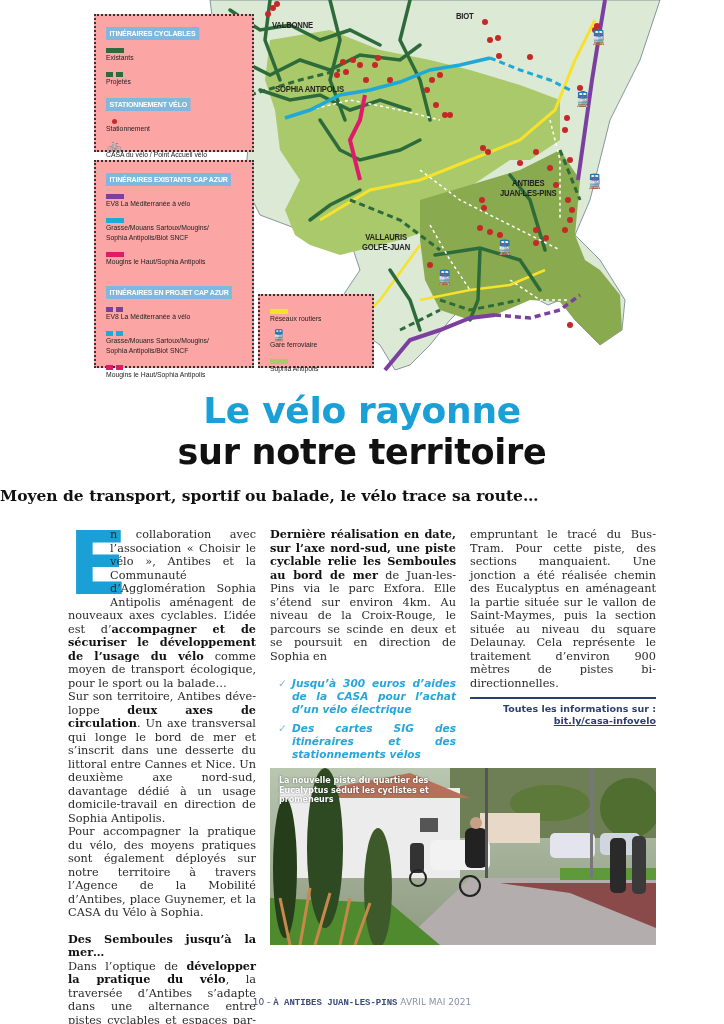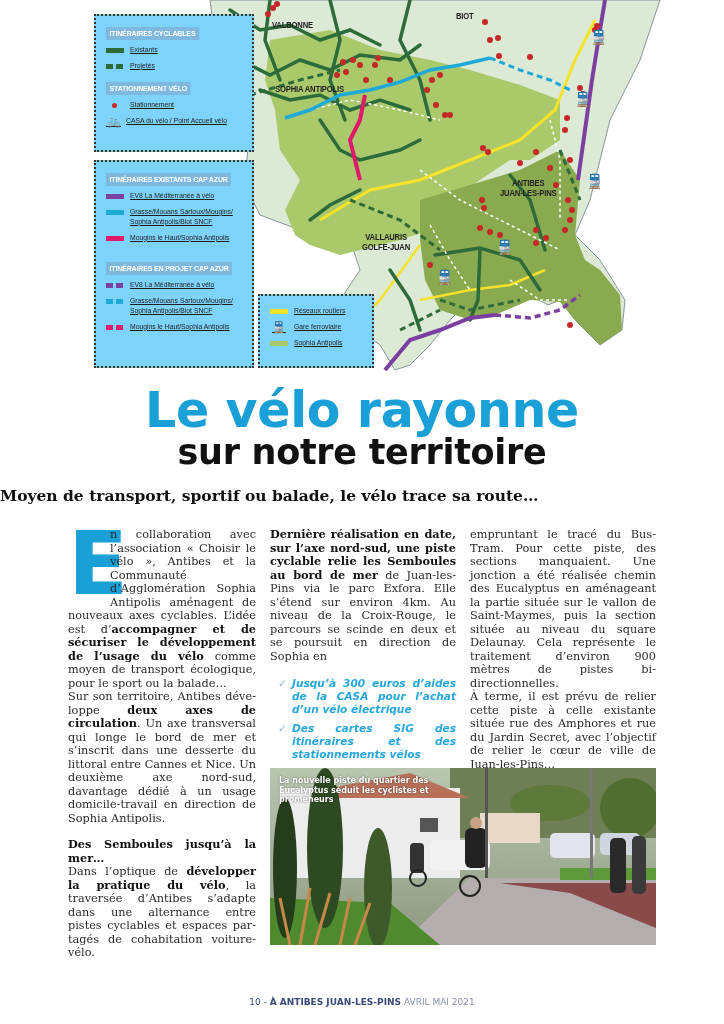--- a/index.html
+++ b/index.html
@@ -4,33 +4,33 @@
   <style>
     * { box-sizing: border-box; margin: 0; padding: 0; }
     html, body { width: 724px; height: 1024px; background: #ffffff; overflow: hidden; }
     body { position: relative; font-family: "DejaVu Serif", serif; color: #1e1e1e; }
 
     
     .map { position: absolute; left: 0; top: 0; width: 724px; height: 372px; }
     .map svg { position: absolute; left: 0; top: 0; }
     .map-label { position: absolute; font-family: "Liberation Sans", sans-serif; font-size: 9px; font-weight: bold; color: #222; letter-spacing: -0.2px; line-height: 10px; text-align: center; transform: scaleX(0.85); transform-origin: left top; }
 
-    .legend-box { position: absolute; background: #7dd3fc; border: 2px dotted #333; padding: 6px 10px; font-family: "Liberation Sans", sans-serif; text-decoration: underline; }
+    .legend-box { position: absolute; background: #fca5a5; border: 2px dotted #333; padding: 6px 10px; font-family: "Liberation Sans", sans-serif; }
     .legend-head { display: inline-block; background: #7fb8de; color: #fff; font-size: 8px; font-weight: bold; padding: 2px 4px; margin: 4px 0 5px 0; letter-spacing: -0.2px; transform: scaleX(0.88); transform-origin: left; white-space: nowrap; }
-    .legend-row { display: flex; align-items: flex-start; margin-bottom: 6px; font-size: 8px; line-height: 10px; color: #222; }
+    .legend-row { display: flex; align-items: flex-start; margin-bottom: 6px; font-size: 8px; line-height: 10px; color: #222; flex-direction: column; }
     .swatch { flex: 0 0 auto; width: 18px; height: 5px; margin-top: 3px; margin-right: 6px; }
     .swatch.dashed { width: 18px; background: none !important; display: flex; gap: 3px; }
     .swatch.dashed i { display: block; width: 7px; height: 5px; }
     .legend-text { transform: scaleX(0.85); transform-origin: left; white-space: nowrap; }
     .dot { width: 5px; height: 5px; border-radius: 50%; background: #c62828; margin: 3px 13px 0 6px; flex: 0 0 auto; }
     .bike-glyph { font-size: 12px; margin-right: 5px; width: 18px; text-align: center; line-height: 10px; }
     .train-glyph { width: 18px; margin-right: 6px; text-align: center; font-size: 11px; line-height: 10px; }
 
     
-    .title-1 { position: absolute; left: 0; width: 724px; top: 390px; text-align: center; font-family: "DejaVu Sans", sans-serif; font-weight: bold; font-size: 49px; color: #1aa0d6; letter-spacing: -0.3px; line-height: 42px; }
+    .title-1 { position: absolute; left: 0; width: 724px; top: 390px; text-align: center; font-family: "DejaVu Sans", sans-serif; font-weight: bold; font-size: 36px; color: #1aa0d6; letter-spacing: -0.3px; line-height: 42px; }
     .title-2 { position: absolute; left: 0; width: 724px; top: 431px; text-align: center; font-family: "DejaVu Sans", sans-serif; font-weight: bold; font-size: 35px; color: #111; letter-spacing: -0.3px; line-height: 42px; }
     .subtitle { position: absolute; left: 0; width: 724px; top: 486px; text-align: left; font-family: "DejaVu Serif", serif; font-weight: bold; font-size: 15.5px; color: #111; }
 
     
     .col { position: absolute; top: 528px; font-size: 11.3px; line-height: 13.5px; text-align: justify; hyphens: manual; color: #2a2a2a; }
     .col p { margin: 0; }
     .col b { color: #111; }
     .col1 { left: 68px; width: 188px; }
     .col2 { left: 270px; width: 186px; }
     .col3 { left: 470px; width: 186px; }
@@ -46,21 +46,21 @@
     .info { text-align: right; font-family: "DejaVu Sans", sans-serif; font-weight: bold; font-size: 9.5px; line-height: 12px; color: #2c3e70; }
     .info-link { text-decoration: underline; }
 
     
     .photo { position: absolute; left: 270px; top: 768px; width: 386px; height: 177px; overflow: hidden; background: #7a8a70; }
     .photo svg { position: absolute; left: 0; top: 0; }
     .photo-caption { position: absolute; left: 9px; top: 8px; font-family: "DejaVu Sans", sans-serif; font-weight: bold; font-size: 8px; line-height: 9.5px; color: #fff; text-shadow: 0 0 2px rgba(0,0,0,0.6); width: 200px; }
 
     
     .footer { position: absolute; left: 0; width: 724px; top: 997px; text-align: center; font-family: "DejaVu Sans", sans-serif; font-size: 9px; color: #3b4a7a; }
-    .footer b { font-weight: bold; }
+    .footer b { font-weight: bold; font-family: Liberation Mono, monospace; }
     .footer .date { color: #8890a8; font-weight: normal; }
   </style>
 </head>
 <body>
 
 <div class="map">
   <svg width="724" height="372" viewBox="0 0 724 372">
 
     <path d="M210,0 L660,0 L640,60 L610,120 L600,160 L590,200 L575,235 L600,260 L625,300 L622,330 L600,345 L575,320 L560,300 L548,305 L520,290 L470,300 L450,320 L430,345 L410,365 L395,370 L380,345 L345,320 L340,300 L360,270 L350,240 L330,215 L300,230 L260,215 L245,185 L250,120 L230,80 L215,40 Z" fill="#dbe9d5" stroke="#6b7d8a" stroke-width="0.8"></path>
 
@@ -264,20 +264,21 @@
   </div>
 </div>
 
 <h1 class="title-1">Le vélo rayonne</h1>
 <h1 class="title-2">sur notre territoire</h1>
 <h2 class="subtitle">Moyen de transport, sportif ou balade, le vélo trace sa route…</h2>
 
 <div class="col col1">
   <p><span class="dropcap">E</span><span>n collaboration avec l’asso­ciation « Choisir le vélo », Antibes et la Communauté d’Agglomération Sophia Antipolis aménagent de nouveaux axes cyclables. L’idée est d’</span><b>accompagner et de sécuriser le développement de l’usage du vélo</b><span> comme moyen de transport écolo­gique, pour le sport ou la balade…</span></p>
   <p><span>Sur son territoire, Antibes déve­loppe </span><b>deux axes de circulation</b><span>. Un axe transversal qui longe le bord de mer et s’inscrit dans une desserte du littoral entre Cannes et Nice. Un deuxième axe nord-sud, davantage dédié à un usage domicile-travail en direction de Sophia Antipolis.</span></p>
+  <p>Pour accompagner la pratique du vélo, des moyens pratiques sont éga­lement déployés sur notre territoire à travers l’Agence de la Mobilité d’Antibes, place Guynemer, et la CASA du Vélo à Sophia.</p>
   <div class="gap"></div>
   <p><b>Des Semboules jusqu’à la mer…</b></p>
   <p><span>Dans l’optique de </span><b>développer la pratique du vélo</b><span>, la traversée d’An­tibes s’adapte dans une alternance entre pistes cyclables et espaces par­tagés de cohabitation voiture-vélo.</span></p>
 </div>
 
 <div class="col col2">
   <p><b>Dernière réalisation en date, sur l’axe nord-sud, une piste cyclable relie les Semboules au bord de mer</b><span> de Juan-les-Pins via le parc Exfora. Elle s’étend sur environ 4km. Au niveau de la Croix-Rouge, le parcours se scinde en deux et se poursuit en direction de Sophia en</span></p>
   <div class="bullets">
     <div class="bullet">
         <span class="check">✓</span>
@@ -289,21 +290,20 @@
       </div>
     <div class="bullet">
         <span class="check">✓</span>
         <span>65 aides à la réparation accordées en 2020</span>
       </div>
   </div>
 </div>
 
 <div class="col col3">
   <p>empruntant le tracé du Bus-Tram. Pour cette piste, des sections man­quaient. Une jonction a été réalisée chemin des Eucalyptus en aména­geant la partie située sur le vallon de Saint-Maymes, puis la section située au niveau du square Delaunay. Cela représente le trai­tement d’environ 900 mètres de pistes bi-directionnelles.</p>
-  <p>À terme, il est prévu de relier cette piste à celle existante située rue des Amphores et rue du Jardin Secret, avec l’objectif de relier le cœur de ville de Juan-les-Pins…</p>
   <div class="info-rule"></div>
   <div class="info">
     <div>Toutes les informations sur :</div>
     <div class="info-link">bit.ly/casa-infovelo</div>
   </div>
 </div>
 
 <div class="photo">
   <svg width="386" height="177" viewBox="0 0 386 177">
     <defs>

